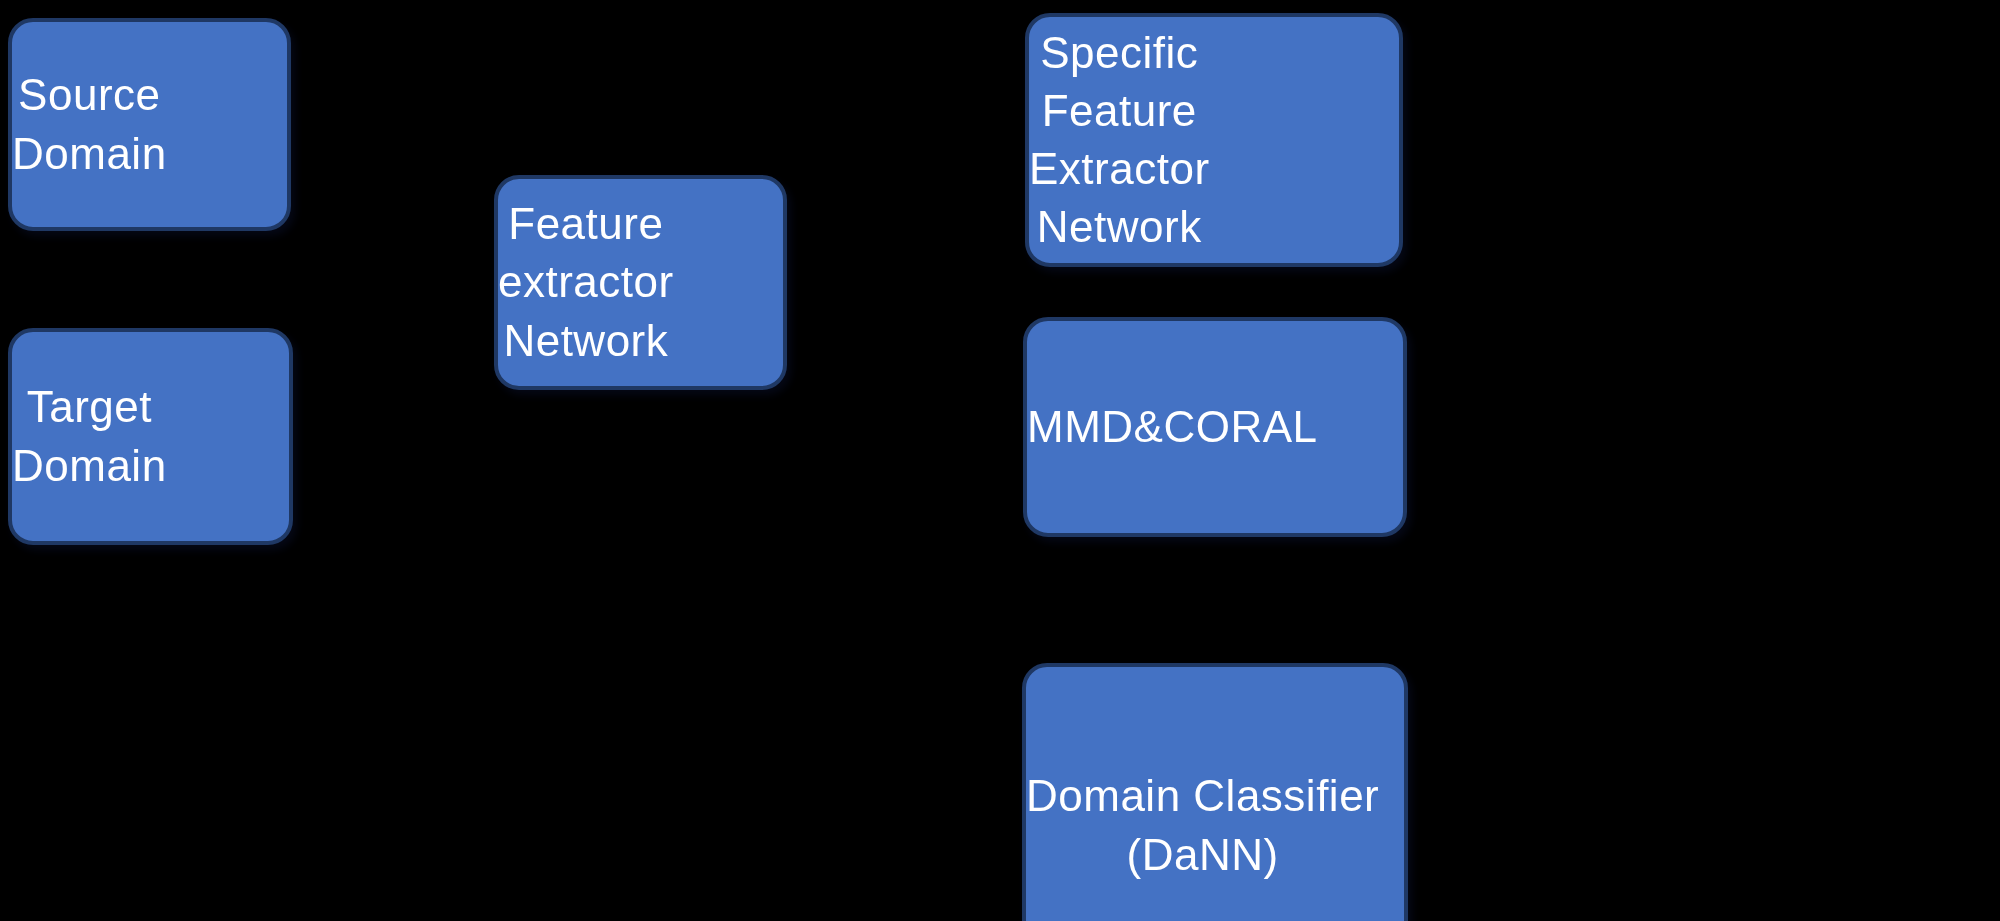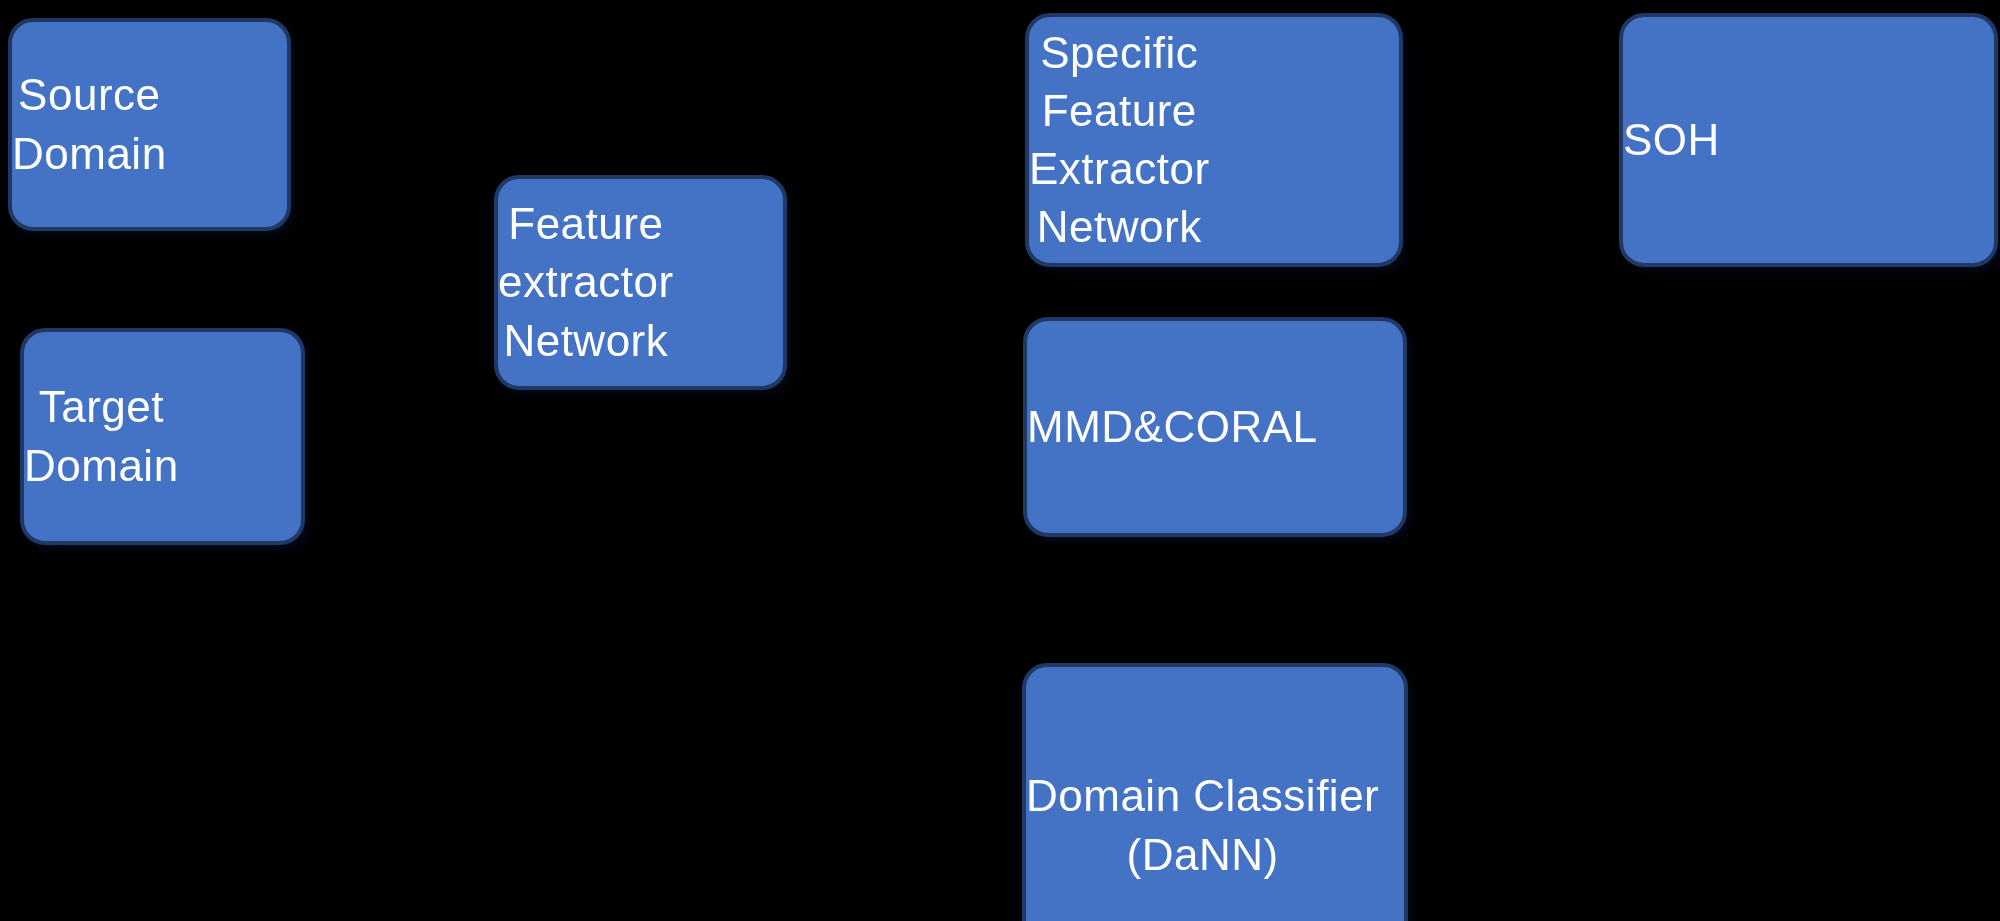--- a/index.html
+++ b/index.html
@@ -36,21 +36,21 @@
   }
   .node .label {
     white-space: pre-line;
     font-size: 44px;
     line-height: 1.32;
     font-weight: 400;
     letter-spacing: 0.5px;
   }
   
   .n-source   { left: 8px;    top: 18px;  width: 283px; height: 213px; }
-  .n-target   { left: 8px;    top: 328px; width: 285px; height: 217px; margin-left: 12px; }
+  .n-target   { left: 8px;    top: 328px; width: 285px; height: 217px; }
   .n-featex   { left: 494px;  top: 175px; width: 293px; height: 215px; }
   .n-specific { left: 1025px; top: 13px;  width: 378px; height: 254px; }
   .n-mmd      { left: 1023px; top: 317px; width: 384px; height: 220px; }
   .n-dann     { left: 1022px; top: 663px; width: 386px; height: 325px; }
   .n-soh      { left: 1619px; top: 13px;  width: 379px; height: 254px; }
 </style>
 </head>
 <body>
 
 <div class="canvas">
@@ -80,17 +80,14 @@
 
   <div class="node n-mmd">
     <span class="label">MMD&amp;CORAL</span>
   </div>
 
   <div class="node n-dann">
     <span class="label">Domain Classifier
 (DaNN)</span>
   </div>
 
-  <div class="node n-soh">
-    <span class="label">SOH</span>
-  </div>
 
 </div>
 
 </body></html>

